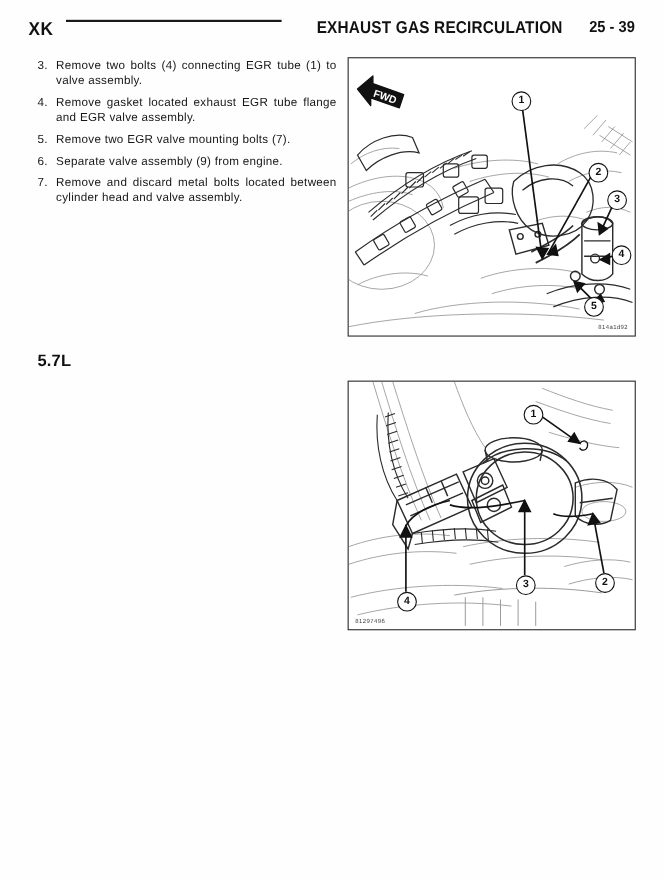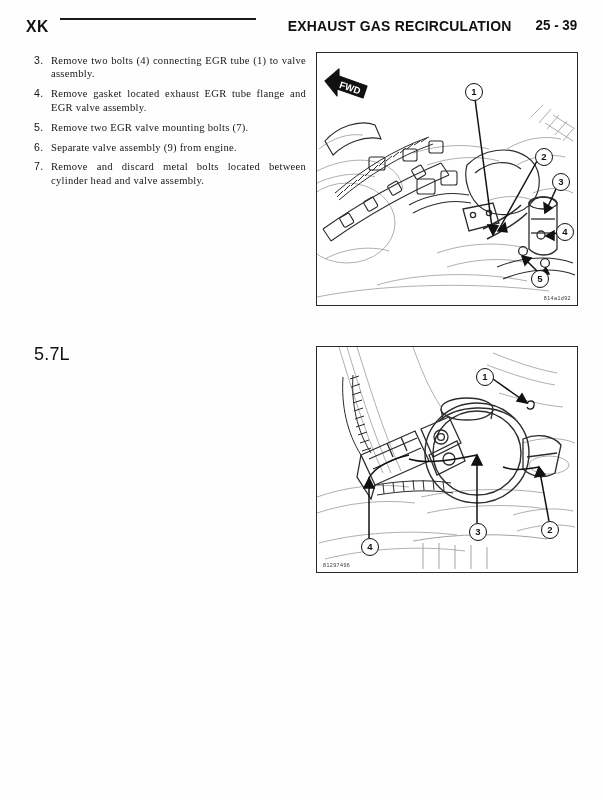--- a/index.html
+++ b/index.html
@@ -85,32 +85,30 @@
     color: #161616;
   }
   .step-num {
     width: 17px;
     flex: 0 0 17px;
     text-align: left;
   }
   .step-text {
     flex: 1 1 auto;
     text-align: justify;
-    font-family: Liberation Serif, serif;
   }
 
   .sect-title {
     position: absolute;
     left: 34px;
     top: 320px;
-    font-size: 18px;
-    font-weight: normal;
+    font-size: 15px;
+    font-weight: bold;
     letter-spacing: 0.2px;
     color: #111;
-    margin-top: 24px;
   }
   .sect-body {
     position: absolute;
     left: 34px;
     top: 344px;
     width: 272px;
     font-size: 10.6px;
     line-height: 13.4px;
     letter-spacing: 0.25px;
     text-align: justify;

